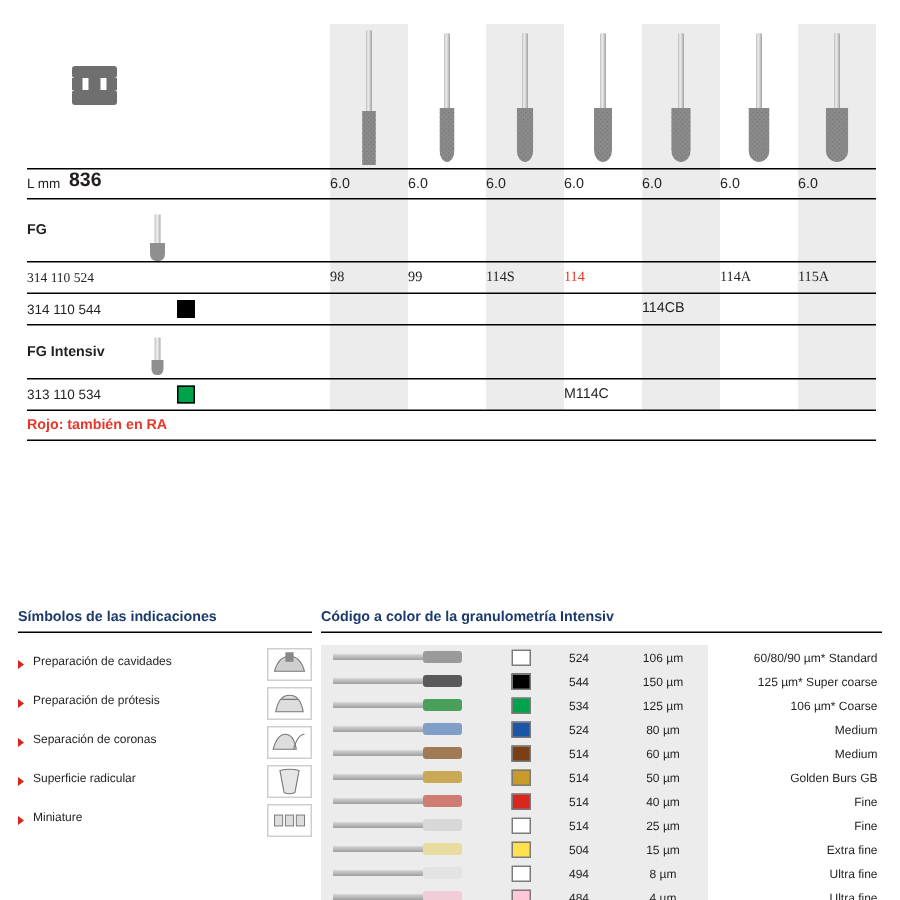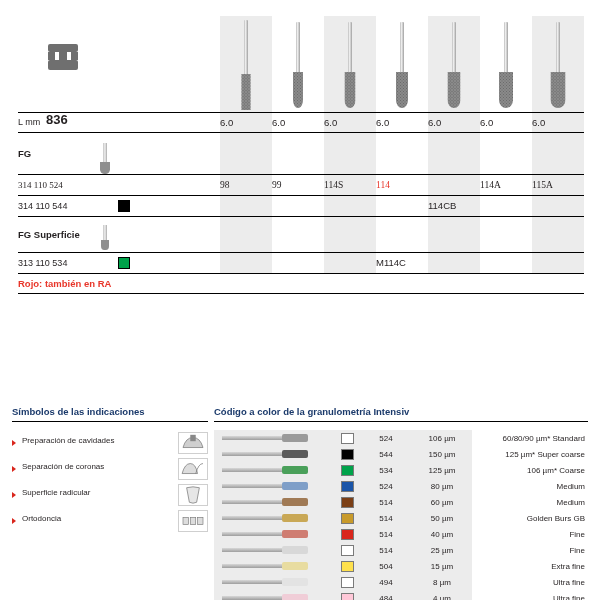--- a/index.html
+++ b/index.html
@@ -212,21 +212,21 @@
         <td class="numn shade"></td>
         <td class="numn"></td>
         <td class="numn shade">114CB</td>
         <td class="numn"></td>
         <td class="numn shade"></td>
       </tr>
 
 
       <tr class="rowline" style="height:36px;">
         <td class="lbl" style="position:relative;">
-          <span>FG Superficie</span>
+          <span>FG Intensiv</span>
           <span style="position:absolute;left:85px;top:8px;display:inline-block;width:4px;height:18px;background:linear-gradient(to right,#c4c4c4,#efefef,#a8a8a8);"></span>
           <span style="position:absolute;left:83px;top:23px;display:inline-block;width:8px;height:10px;background:#8f8f8f;border-radius:0 0 40% 40%;"></span>
         </td>
         <td class="shade"></td>
             <td></td>
             <td class="shade"></td>
             <td></td>
             <td class="shade"></td>
             <td></td>
             <td class="shade"></td>
@@ -268,34 +268,41 @@
       <div style="border-bottom:1px solid #000;margin-top:4px;"></div>
       <ul class="ind">
         <li>
           <span>Preparación de cavidades</span>
           <svg class="indpic" viewBox="0 0 30 22">
             <path d="M4 16 q3 -11 11 -11 q8 0 11 11 z" fill="#cfcfcf" stroke="#777" stroke-width="0.8"></path>
             <rect x="12" y="2" width="6" height="7" fill="#888"></rect>
           </svg>
         </li>
         <li>
+          <span>Preparación de prótesis</span>
+          <svg class="indpic" viewBox="0 0 30 22">
+            <path d="M5 17 q2 -12 10 -12 q8 0 10 12 z" fill="#ddd" stroke="#777" stroke-width="0.8"></path>
+            <path d="M9 8 l12 0" stroke="#777" stroke-width="0.8"></path>
+          </svg>
+        </li>
+        <li>
           <span>Separación de coronas</span>
           <svg class="indpic" viewBox="0 0 30 22">
             <path d="M3 16 q3 -11 9 -11 q6 0 8 11 z" fill="#ddd" stroke="#777" stroke-width="0.8"></path>
             <path d="M18 16 q3 -11 8 -11" fill="none" stroke="#777" stroke-width="0.8"></path>
           </svg>
         </li>
         <li>
           <span>Superficie radicular</span>
           <svg class="indpic" viewBox="0 0 30 22">
             <path d="M8 3 q7 -2 14 0 l-3 16 q-4 2 -8 0 z" fill="#e6e6e6" stroke="#777" stroke-width="0.8"></path>
           </svg>
         </li>
         <li>
-          <span>Ortodoncia</span>
+          <span>Miniature</span>
           <svg class="indpic" viewBox="0 0 30 22">
             <rect x="4" y="7" width="6" height="8" fill="#ddd" stroke="#777" stroke-width="0.7"></rect>
             <rect x="12" y="7" width="6" height="8" fill="#ddd" stroke="#777" stroke-width="0.7"></rect>
             <rect x="20" y="7" width="6" height="8" fill="#ddd" stroke="#777" stroke-width="0.7"></rect>
           </svg>
         </li>
       </ul>
     </div>
 
     <div class="rightcol">

